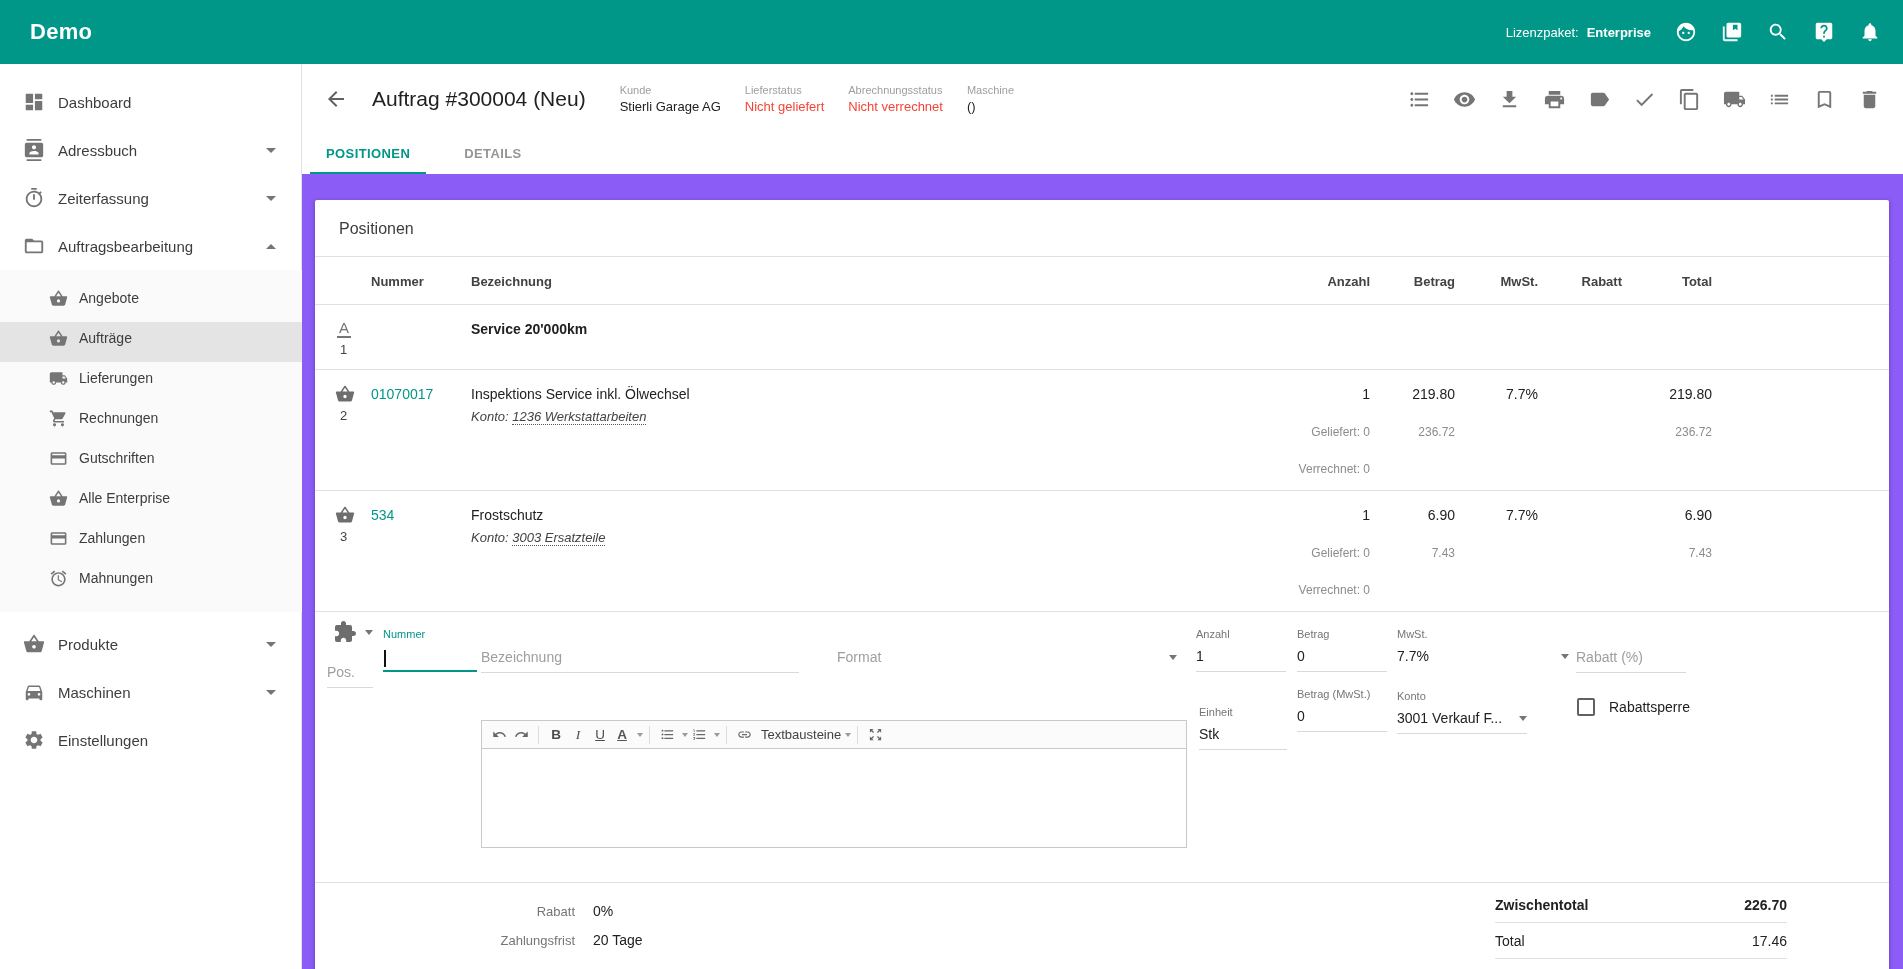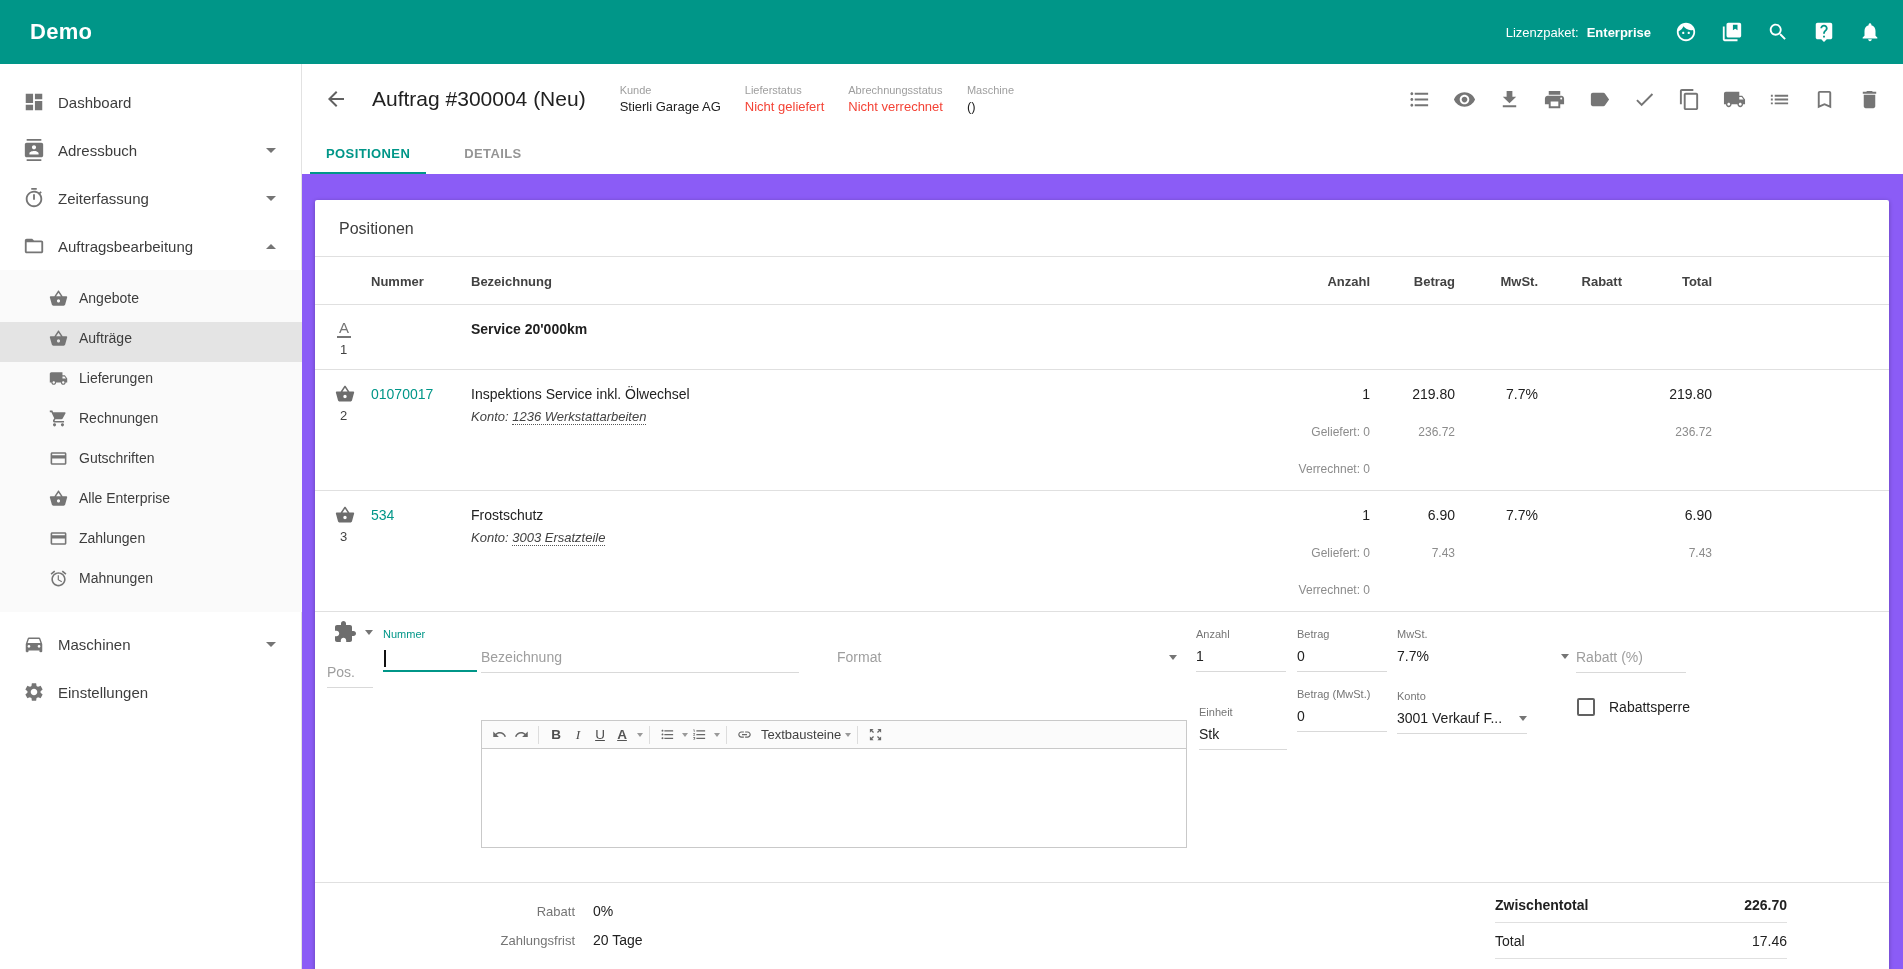--- a/index.html
+++ b/index.html
@@ -252,20 +252,29 @@
         <div class="sub-item">
           <span class="nav-icon">
               <svg viewBox="0 0 24 24">
                 <path d="M22 5.72l-4.6-3.86-1.29 1.53 4.6 3.86L22 5.72zM7.88 3.39L6.6 1.86 2 5.71l1.29 1.53 4.59-3.85zM12.5 8H11v6l4.75 2.85.75-1.23-4-2.37V8zM12 4c-4.97 0-9 4.03-9 9s4.02 9 9 9c4.97 0 9-4.03 9-9s-4.03-9-9-9zm0 16c-3.87 0-7-3.13-7-7s3.13-7 7-7 7 3.13 7 7-3.13 7-7 7z"></path>
               </svg>
             </span>
           <span>Mahnungen</span>
         </div>
       </div>
 
+      <div class="nav-item">
+        <span class="nav-icon">
+            <svg viewBox="0 0 24 24">
+              <path d="M17.21 9l-4.38-6.56c-.19-.28-.51-.42-.83-.42-.32 0-.64.14-.83.43L6.79 9H2c-.55 0-1 .45-1 1 0 .09.01.18.04.27l2.54 9.27c.23.84 1 1.46 1.92 1.46h13c.92 0 1.69-.62 1.93-1.46l2.54-9.27L23 10c0-.55-.45-1-1-1h-4.79zM9 9l3-4.4L15 9H9zm3 8c-1.1 0-2-.9-2-2s.9-2 2-2 2 .9 2 2-.9 2-2 2z"></path>
+            </svg>
+          </span>
+        <span>Produkte</span>
+        <span class="chev down"></span>
+      </div>
       <div class="nav-item">
         <span class="nav-icon">
             <svg viewBox="0 0 24 24">
               <path d="M18.92 6.01C18.72 5.42 18.16 5 17.5 5h-11c-.66 0-1.21.42-1.42 1.01L3 12v8c0 .55.45 1 1 1h1c.55 0 1-.45 1-1v-1h12v1c0 .55.45 1 1 1h1c.55 0 1-.45 1-1v-8l-2.08-5.99zM6.5 16c-.83 0-1.5-.67-1.5-1.5S5.67 13 6.5 13s1.5.67 1.5 1.5S7.33 16 6.5 16zm11 0c-.83 0-1.5-.67-1.5-1.5s.67-1.5 1.5-1.5 1.5.67 1.5 1.5-.67 1.5-1.5 1.5zM5 11l1.5-4.5h11L19 11H5z"></path>
             </svg>
           </span>
         <span>Maschinen</span>
         <span class="chev down"></span>
       </div>
       <div class="nav-item">

